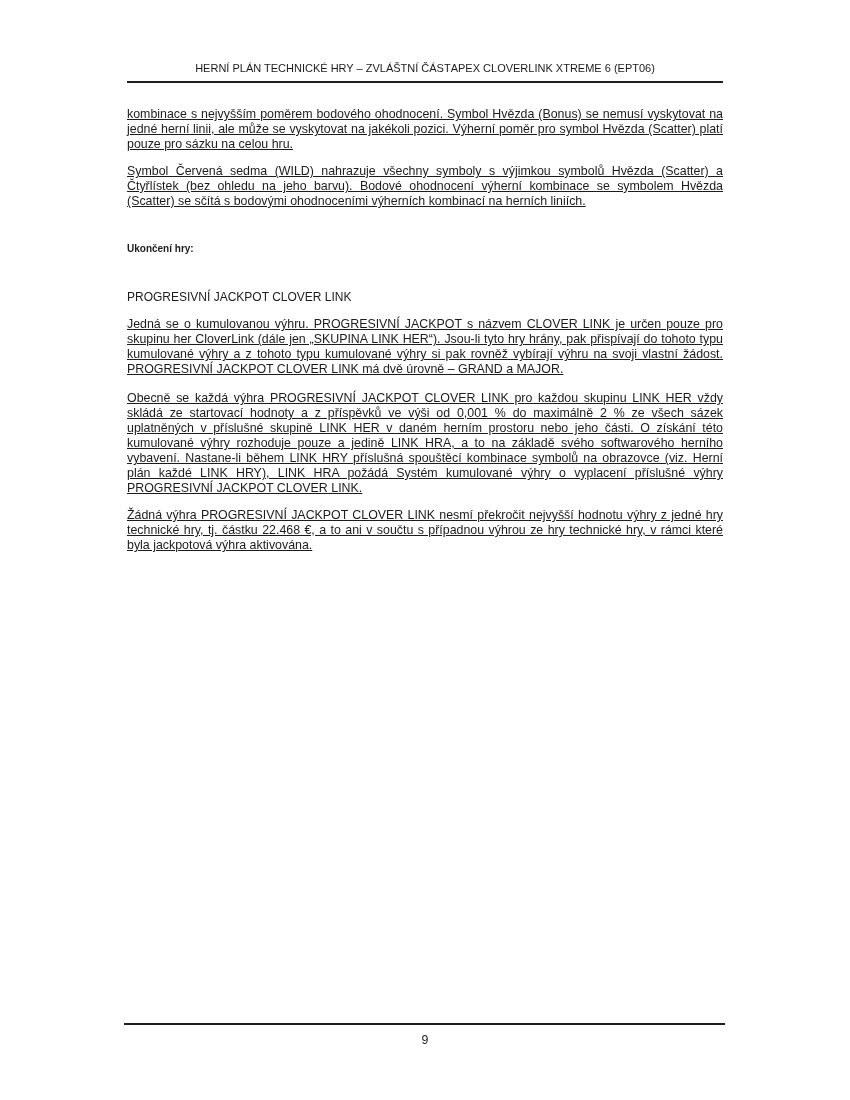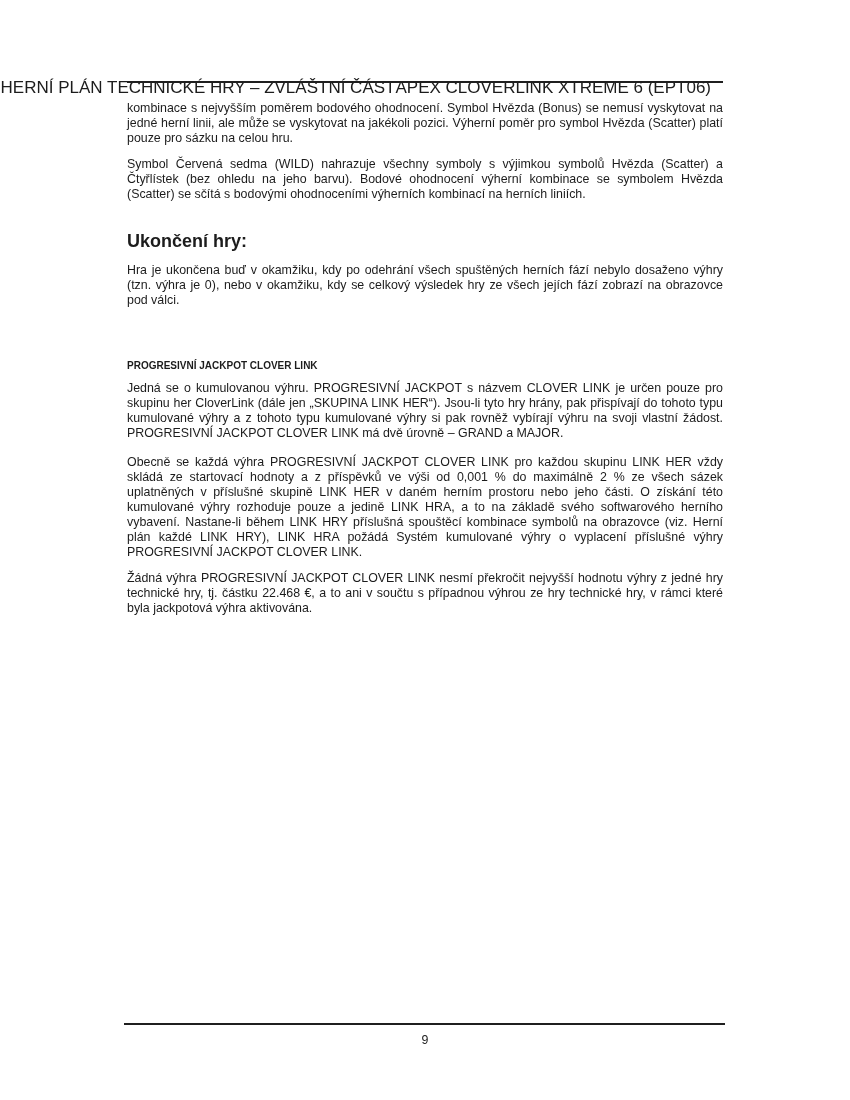--- a/index.html
+++ b/index.html
@@ -17,56 +17,56 @@
     color: #1c1c1c;
   }
   .header {
     position: absolute;
     top: 61px;
     left: 127px;
     width: 596px;
     box-sizing: border-box;
     padding: 0 12px;
     display: flex;
-    justify-content: flex-end;
-    font-size: 17px;
+    justify-content: center;
+    font-size: 11px;
     line-height: 14px;
     white-space: nowrap;
-    margin-top: 20px;
   }
   .header-rule {
     position: absolute;
     top: 81px;
     left: 127px;
     width: 596px;
     border-top: 2px solid #1f1f1f;
   }
   .content {
     position: absolute;
     top: 95px;
     left: 127px;
     width: 596px;
     font-size: 12.4px;
     line-height: 15px;
   }
   .content p {
-    margin: 6px 0 11px 0;
+    margin: 12px 0 11px 0;
     text-align: justify;
+    text-decoration: underline;
   }
   .h-bold {
     font-weight: bold;
-    font-size: 18px;
+    font-size: 10px;
     line-height: 15px;
     margin: 32px 0 14px 0;
   }
   .h-caps {
-    font-weight: bold;
-    font-size: 10px;
+    font-weight: normal;
+    font-size: 12px;
     line-height: 15px;
-    margin: 50px 0 8px 0;
+    margin: 34px 0 8px 0;
   }
   .p-gap-lg {
     margin-top: 14px !important;
   }
   .footer-rule {
     position: absolute;
     top: 1023px;
     left: 124px;
     width: 601px;
     border-top: 2px solid #1f1f1f;
@@ -93,21 +93,20 @@
 
   <div class="header-rule"></div>
 
   <div class="content">
     <p>kombinace s nejvyšším poměrem bodového ohodnocení. Symbol Hvězda (Bonus) se nemusí vyskytovat na jedné herní linii, ale může se vyskytovat na jakékoli pozici. Výherní poměr pro symbol Hvězda (Scatter) platí pouze pro sázku na celou hru.</p>
 
     <p>Symbol Červená sedma (WILD) nahrazuje všechny symboly s výjimkou symbolů Hvězda (Scatter) a Čtyřlístek (bez ohledu na jeho barvu). Bodové ohodnocení výherní kombinace se symbolem Hvězda (Scatter) se sčítá s bodovými ohodnoceními výherních kombinací na herních liniích.</p>
 
     <div class="h-bold">Ukončení hry:</div>
 
-    <p>Hra je ukončena buď v okamžiku, kdy po odehrání všech spuštěných herních fází nebylo dosaženo výhry (tzn. výhra je 0), nebo v okamžiku, kdy se celkový výsledek hry ze všech jejích fází zobrazí na obrazovce pod válci.</p>
 
 
     <div class="h-caps">PROGRESIVNÍ JACKPOT CLOVER LINK</div>
 
     <p>Jedná se o kumulovanou výhru. PROGRESIVNÍ JACKPOT s názvem CLOVER LINK je určen pouze pro skupinu her CloverLink (dále jen „SKUPINA LINK HER“). Jsou-li tyto hry hrány, pak přispívají do tohoto typu kumulované výhry a z tohoto typu kumulované výhry si pak rovněž vybírají výhru na svoji vlastní žádost. PROGRESIVNÍ JACKPOT CLOVER LINK má dvě úrovně – GRAND a MAJOR.</p>
 
     <p class="p-gap-lg">Obecně se každá výhra PROGRESIVNÍ JACKPOT CLOVER LINK pro každou skupinu LINK HER vždy skládá ze startovací hodnoty a z příspěvků ve výši od 0,001 % do maximálně 2 % ze všech sázek uplatněných v příslušné skupině LINK HER v daném herním prostoru nebo jeho části. O získání této kumulované výhry rozhoduje pouze a jedině LINK HRA, a to na základě svého softwarového herního vybavení. Nastane-li během LINK HRY příslušná spouštěcí kombinace symbolů na obrazovce (viz. Herní plán každé LINK HRY), LINK HRA požádá Systém kumulované výhry o vyplacení příslušné výhry PROGRESIVNÍ JACKPOT CLOVER LINK.</p>
 
     <p>Žádná výhra PROGRESIVNÍ JACKPOT CLOVER LINK nesmí překročit nejvyšší hodnotu výhry z jedné hry technické hry, tj. částku 22.468 €, a to ani v součtu s případnou výhrou ze hry technické hry, v rámci které byla jackpotová výhra aktivována.</p>
   </div>

